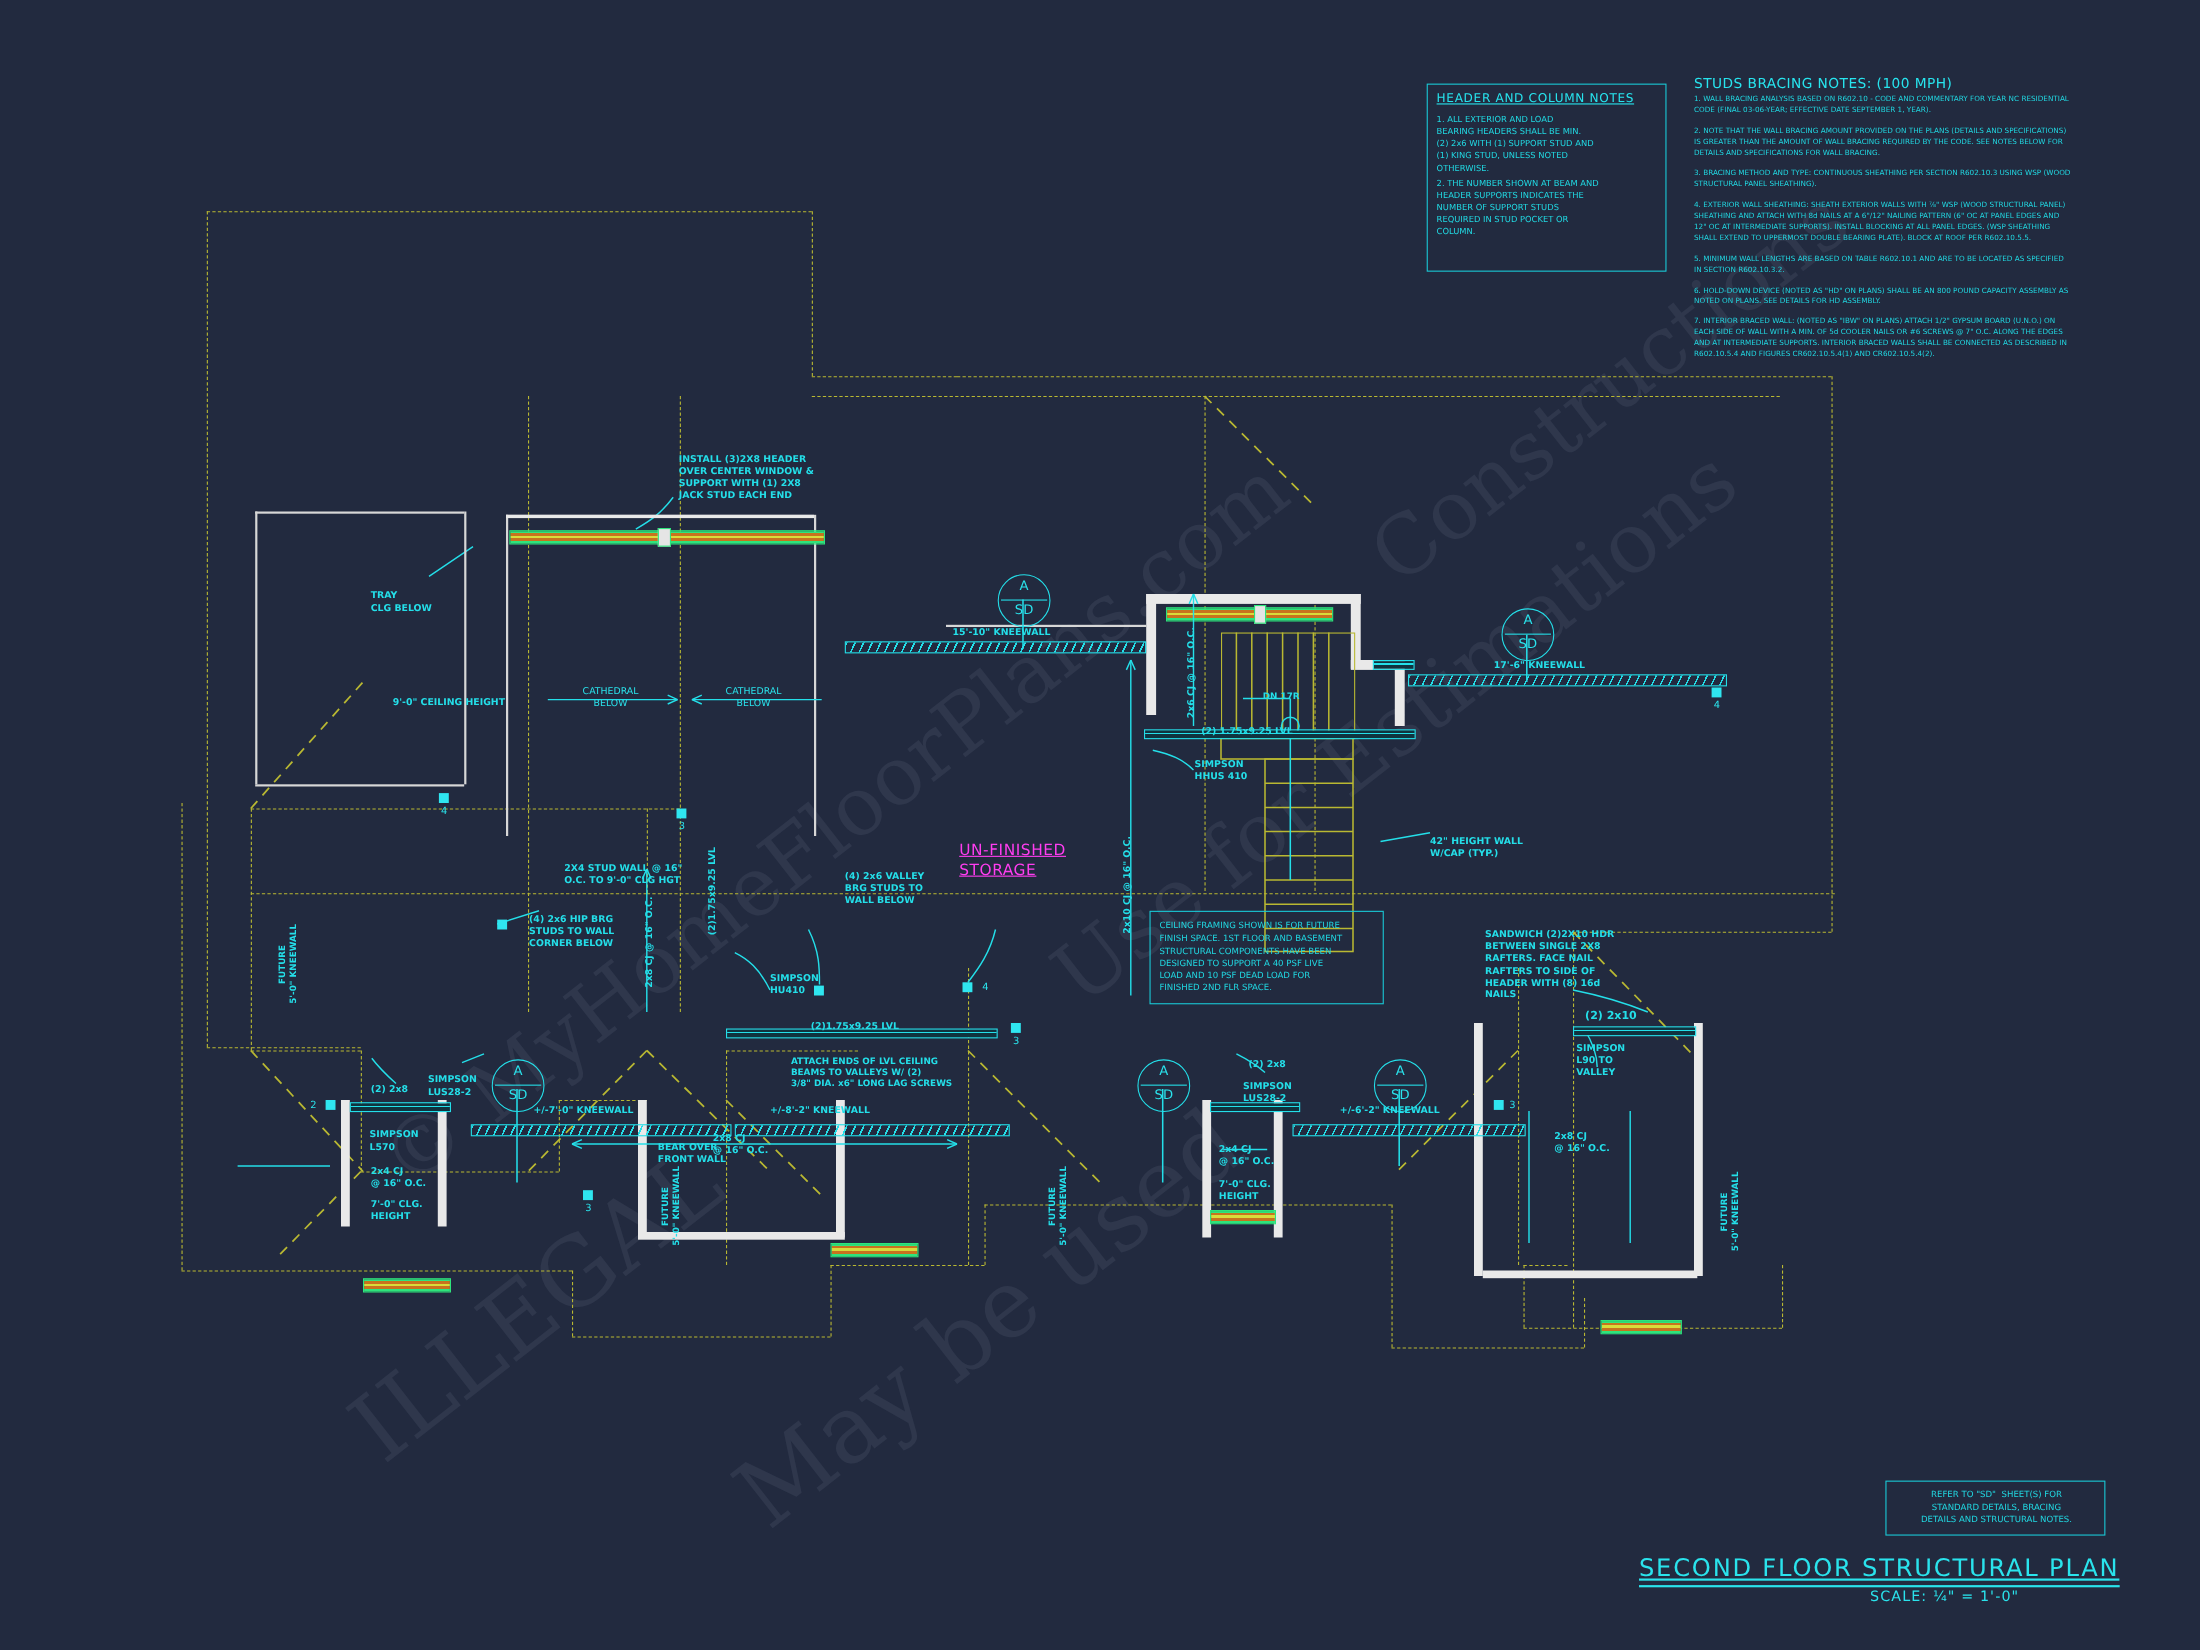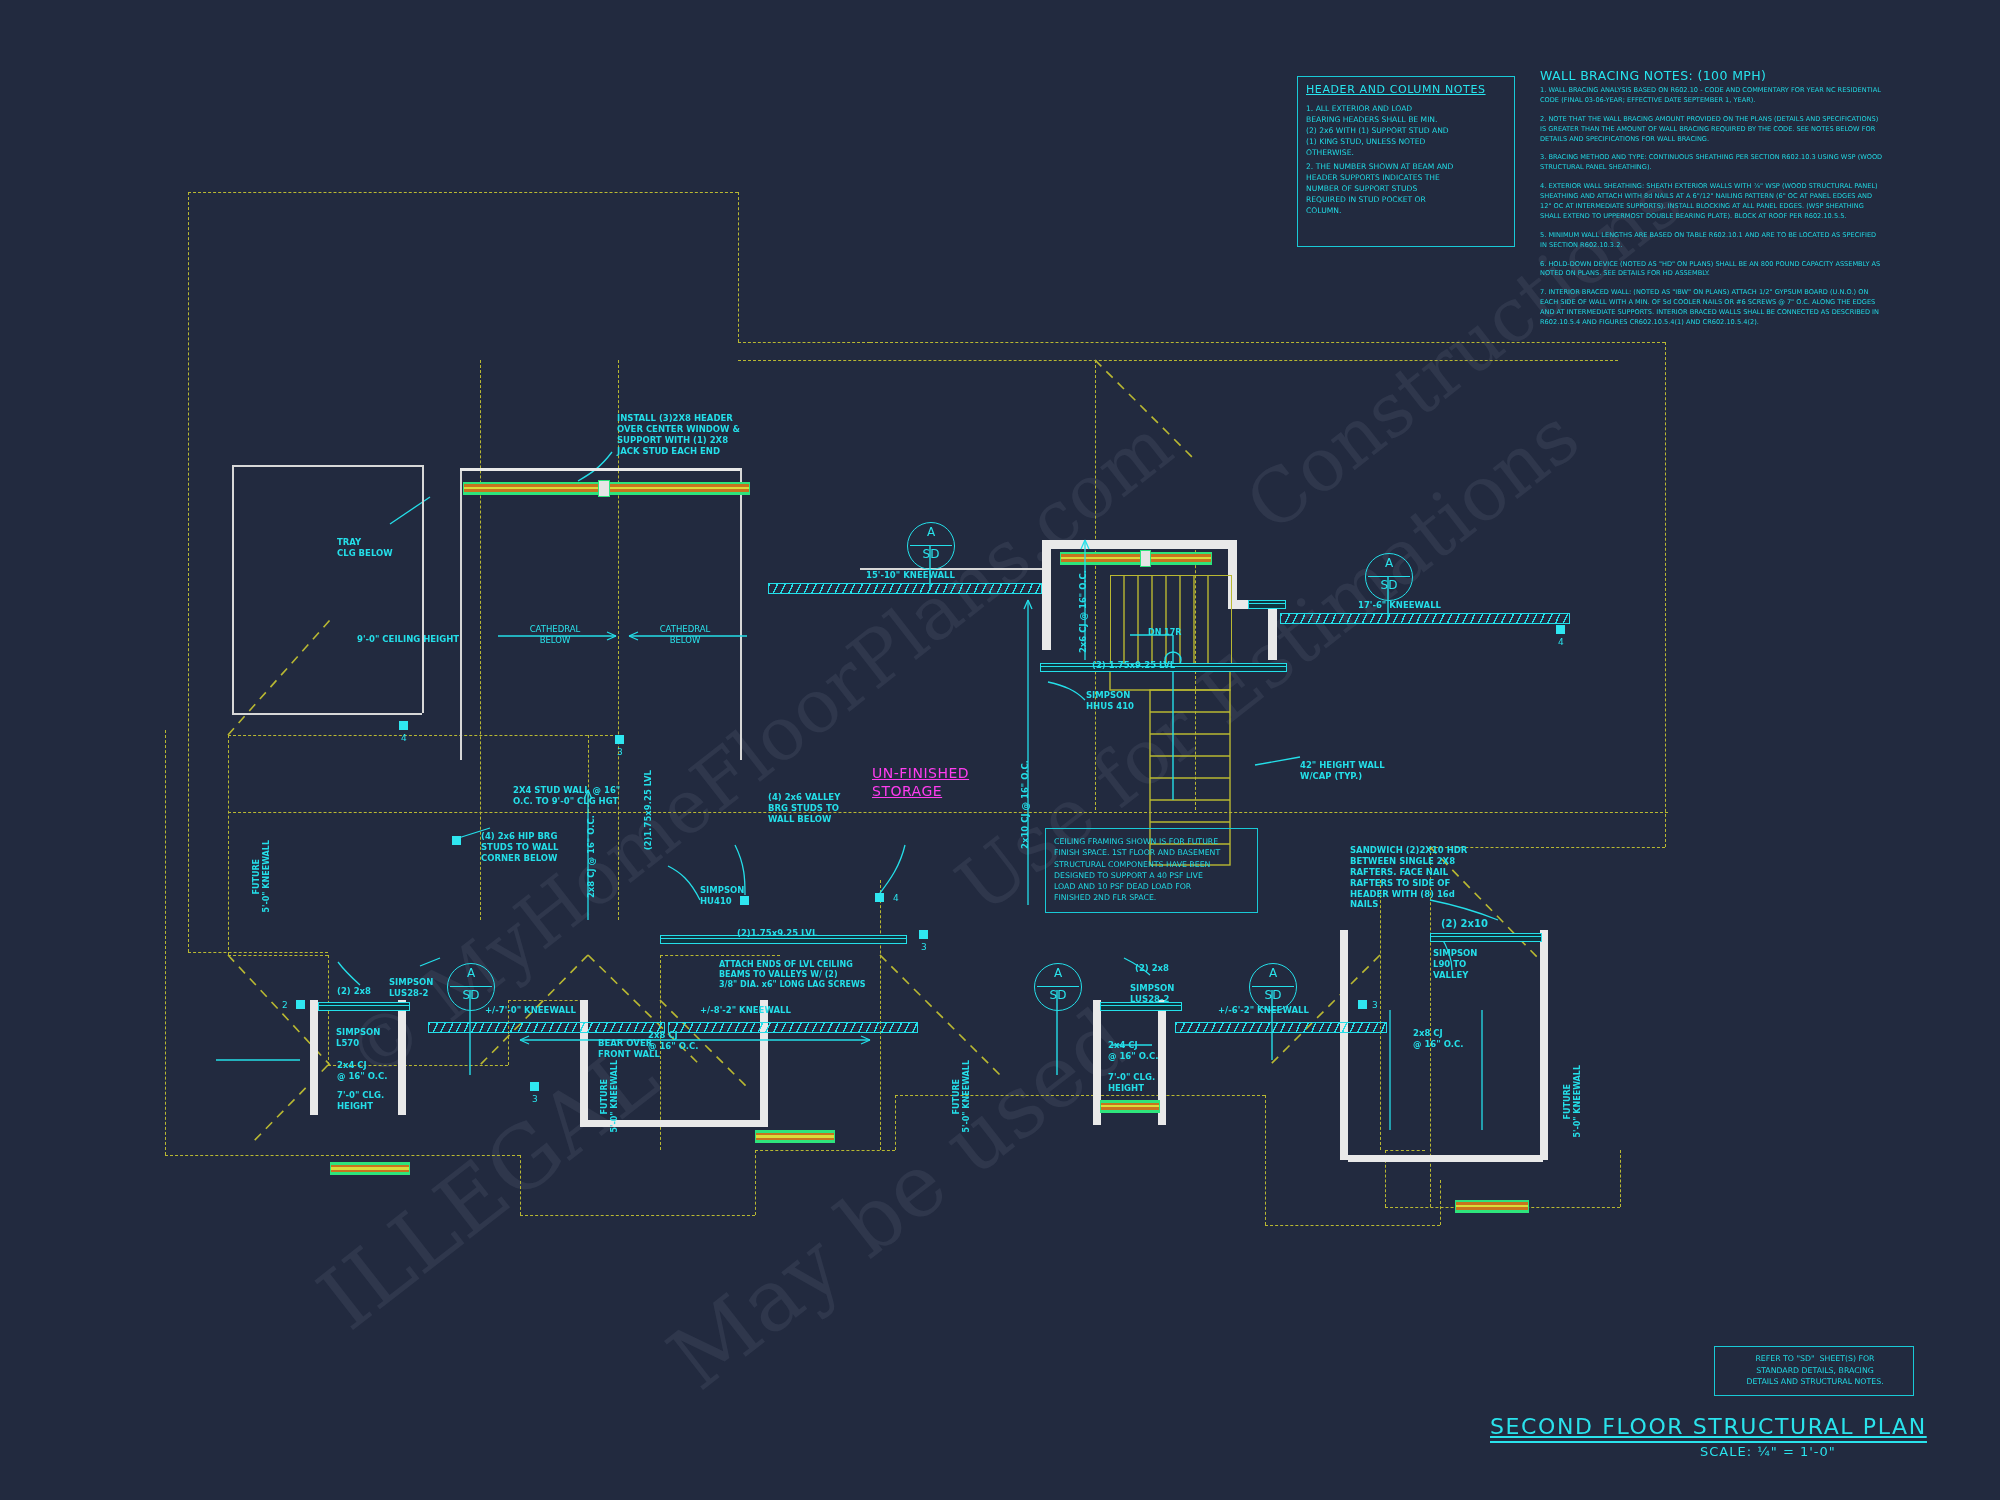--- a/index.html
+++ b/index.html
@@ -83,21 +83,21 @@
 (1) KING STUD, UNLESS NOTED
 OTHERWISE.</div>
     <div class="note-body abs" style="left:8px;top:84px;font-size:7.6px;line-height:1.45;white-space:pre;">2. THE NUMBER SHOWN AT BEAM AND
 HEADER SUPPORTS INDICATES THE
 NUMBER OF SUPPORT STUDS
 REQUIRED IN STUD POCKET OR
 COLUMN.</div>
   </div>
 
   <div class="abs" style="left:1540px;top:68px;width:345px;">
-    <div style="color:#27e4ee;font-size:12.5px;letter-spacing:.4px;">WALL BRACING NOTES: (100 MPH)</div>
+    <div style="color:#27e4ee;font-size:12.5px;letter-spacing:.4px;">STUDS BRACING NOTES: (100 MPH)</div>
     <div style="color:#21d8e2;font-size:6.6px;line-height:1.5;margin-top:3px;">1. WALL BRACING ANALYSIS BASED ON R602.10 - CODE AND COMMENTARY FOR YEAR NC RESIDENTIAL CODE (FINAL 03-06-YEAR; EFFECTIVE DATE SEPTEMBER 1, YEAR).</div>
     <div style="color:#21d8e2;font-size:6.6px;line-height:1.5;margin-top:9px;">2. NOTE THAT THE WALL BRACING AMOUNT PROVIDED ON THE PLANS (DETAILS AND SPECIFICATIONS) IS GREATER THAN THE AMOUNT OF WALL BRACING REQUIRED BY THE CODE. SEE NOTES BELOW FOR DETAILS AND SPECIFICATIONS FOR WALL BRACING.</div>
     <div style="color:#21d8e2;font-size:6.6px;line-height:1.5;margin-top:9px;">3. BRACING METHOD AND TYPE: CONTINUOUS SHEATHING PER SECTION R602.10.3 USING WSP (WOOD STRUCTURAL PANEL SHEATHING).</div>
     <div style="color:#21d8e2;font-size:6.6px;line-height:1.5;margin-top:9px;">4. EXTERIOR WALL SHEATHING: SHEATH EXTERIOR WALLS WITH ⅞" WSP (WOOD STRUCTURAL PANEL) SHEATHING AND ATTACH WITH 8d NAILS AT A 6"/12" NAILING PATTERN (6" OC AT PANEL EDGES AND 12" OC AT INTERMEDIATE SUPPORTS). INSTALL BLOCKING AT ALL PANEL EDGES. (WSP SHEATHING SHALL EXTEND TO UPPERMOST DOUBLE BEARING PLATE). BLOCK AT ROOF PER R602.10.5.5.</div>
     <div style="color:#21d8e2;font-size:6.6px;line-height:1.5;margin-top:9px;">5. MINIMUM WALL LENGTHS ARE BASED ON TABLE R602.10.1 AND ARE TO BE LOCATED AS SPECIFIED IN SECTION R602.10.3.2.</div>
     <div style="color:#21d8e2;font-size:6.6px;line-height:1.5;margin-top:9px;">6. HOLD-DOWN DEVICE (NOTED AS "HD" ON PLANS) SHALL BE AN 800 POUND CAPACITY ASSEMBLY AS NOTED ON PLANS. SEE DETAILS FOR HD ASSEMBLY.</div>
     <div style="color:#21d8e2;font-size:6.6px;line-height:1.5;margin-top:9px;">7. INTERIOR BRACED WALL: (NOTED AS "IBW" ON PLANS) ATTACH 1/2" GYPSUM BOARD (U.N.O.) ON EACH SIDE OF WALL WITH A MIN. OF 5d COOLER NAILS OR #6 SCREWS @ 7" O.C. ALONG THE EDGES AND AT INTERMEDIATE SUPPORTS.  INTERIOR BRACED WALLS SHALL BE CONNECTED AS DESCRIBED IN R602.10.5.4 AND FIGURES CR602.10.5.4(1) AND CR602.10.5.4(2).</div>
   </div>
 
   <div class="ydash-h" style="left:188px;top:192px;width:550px;"></div>

